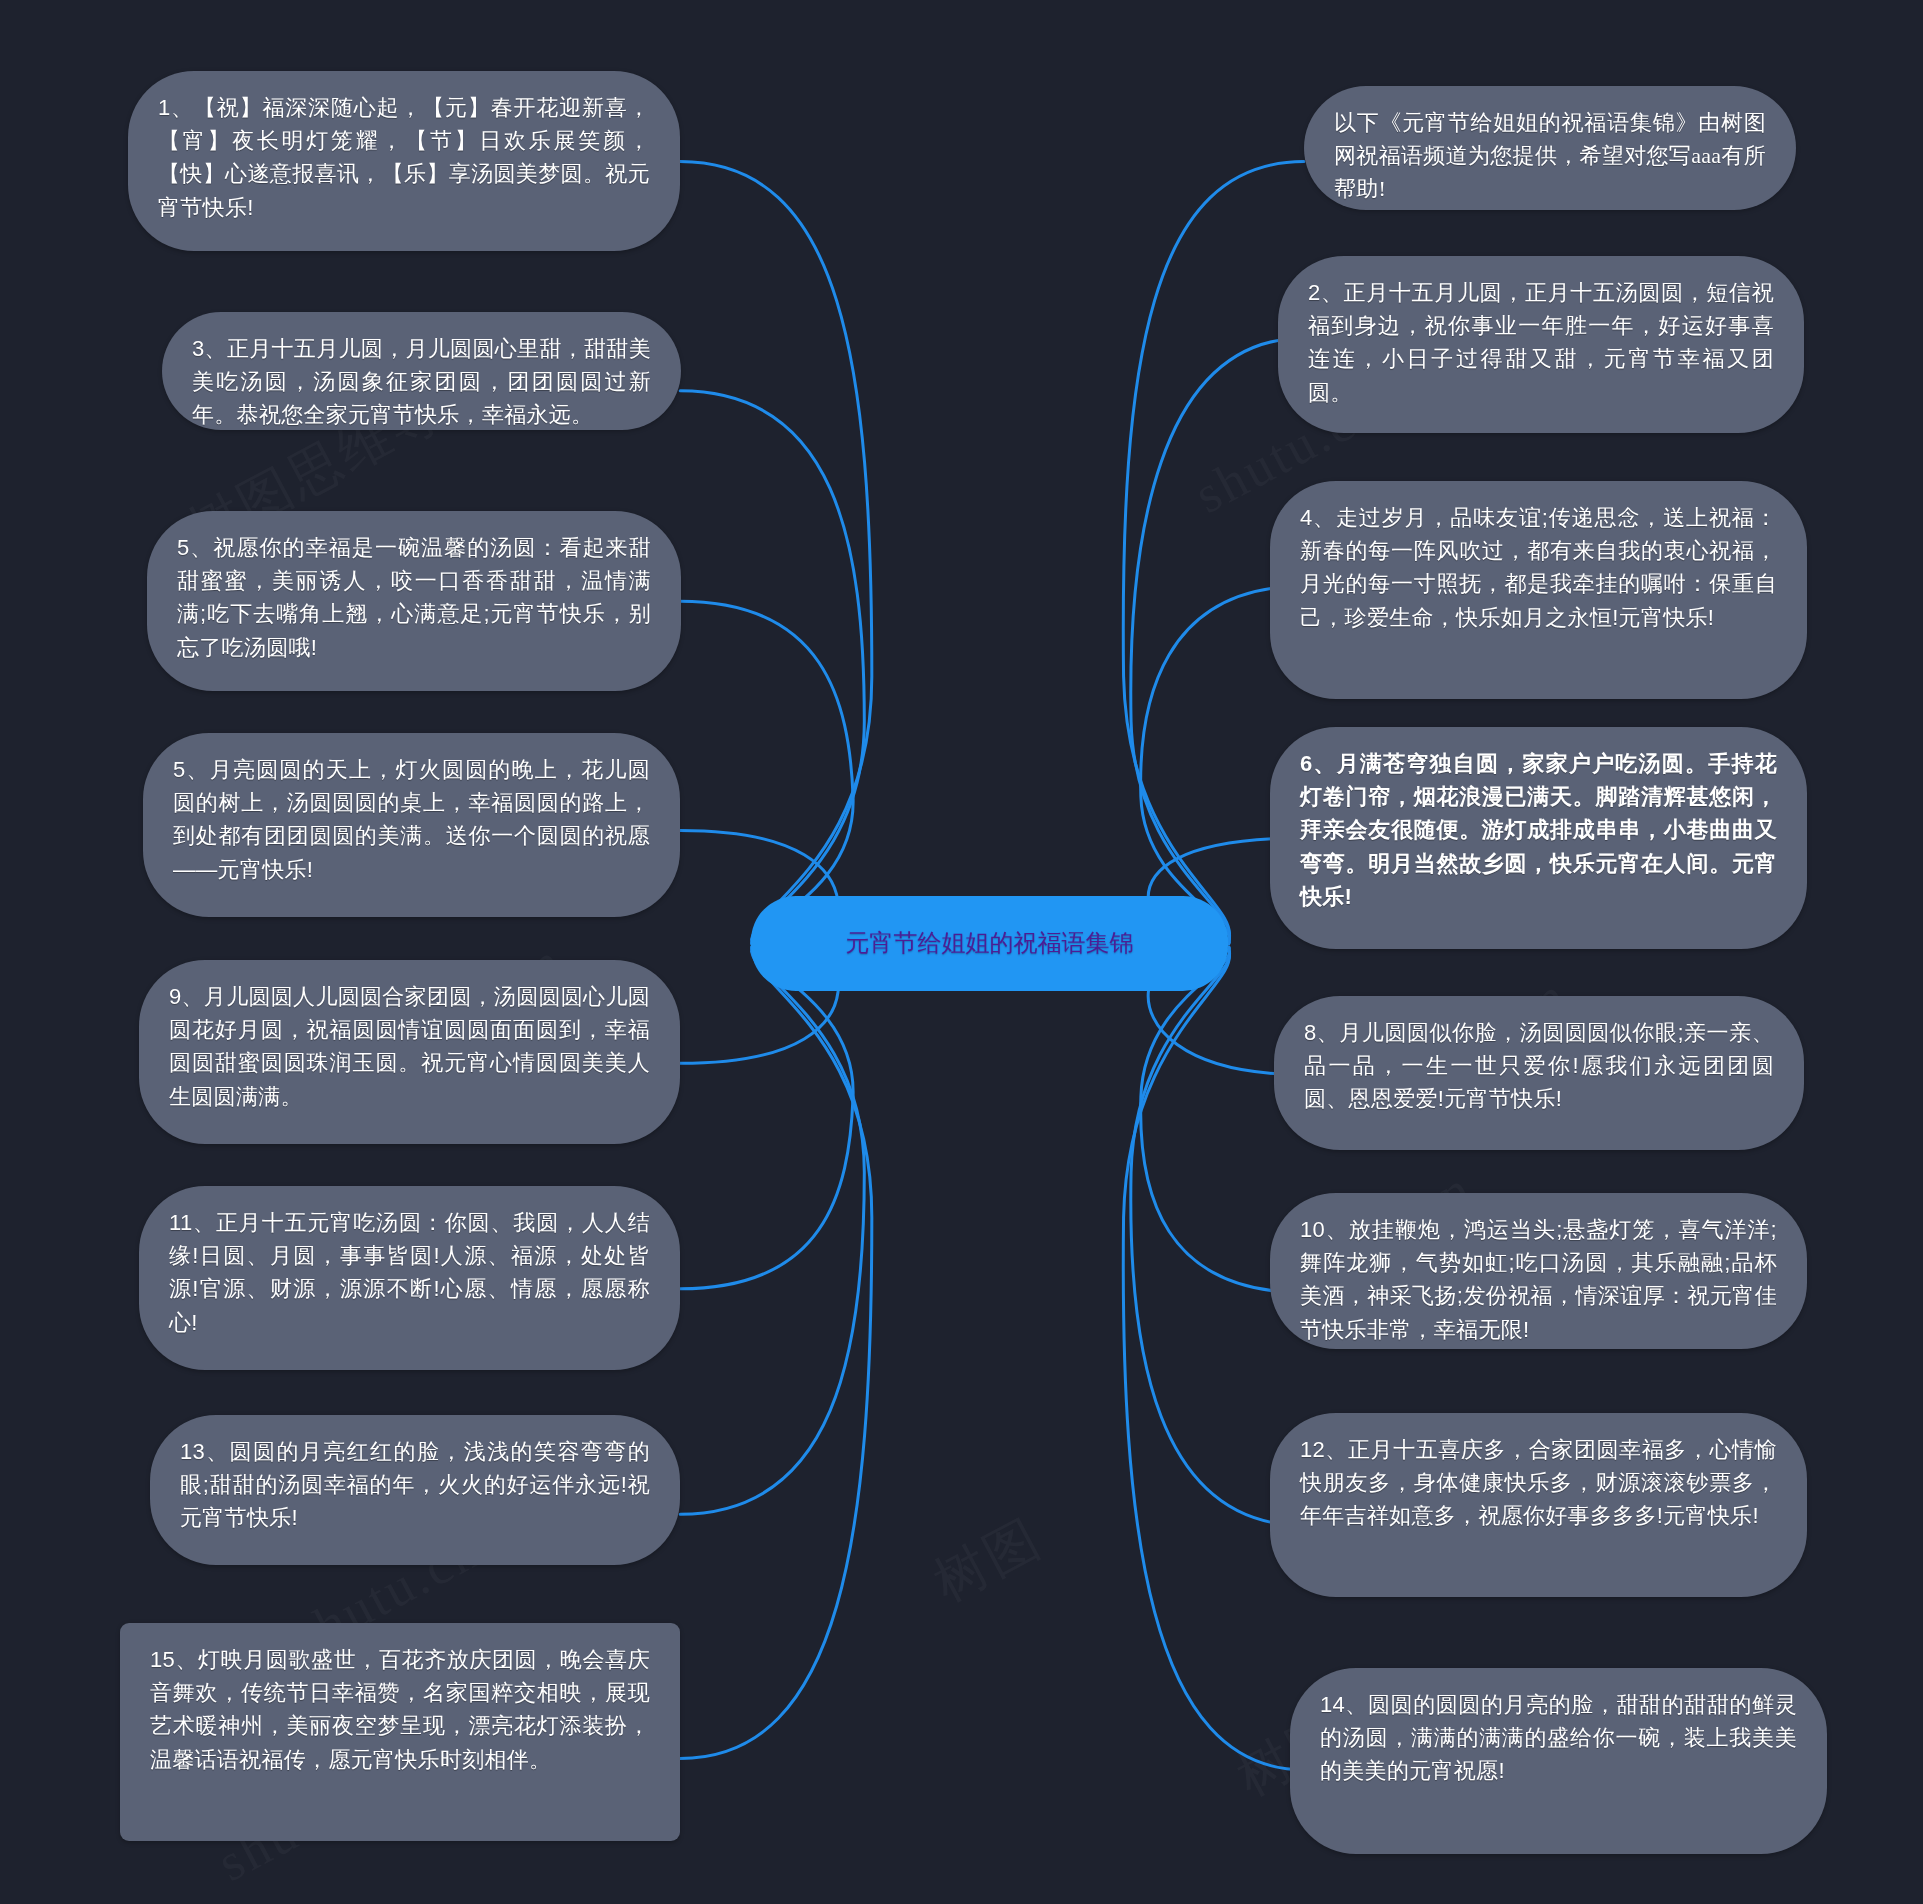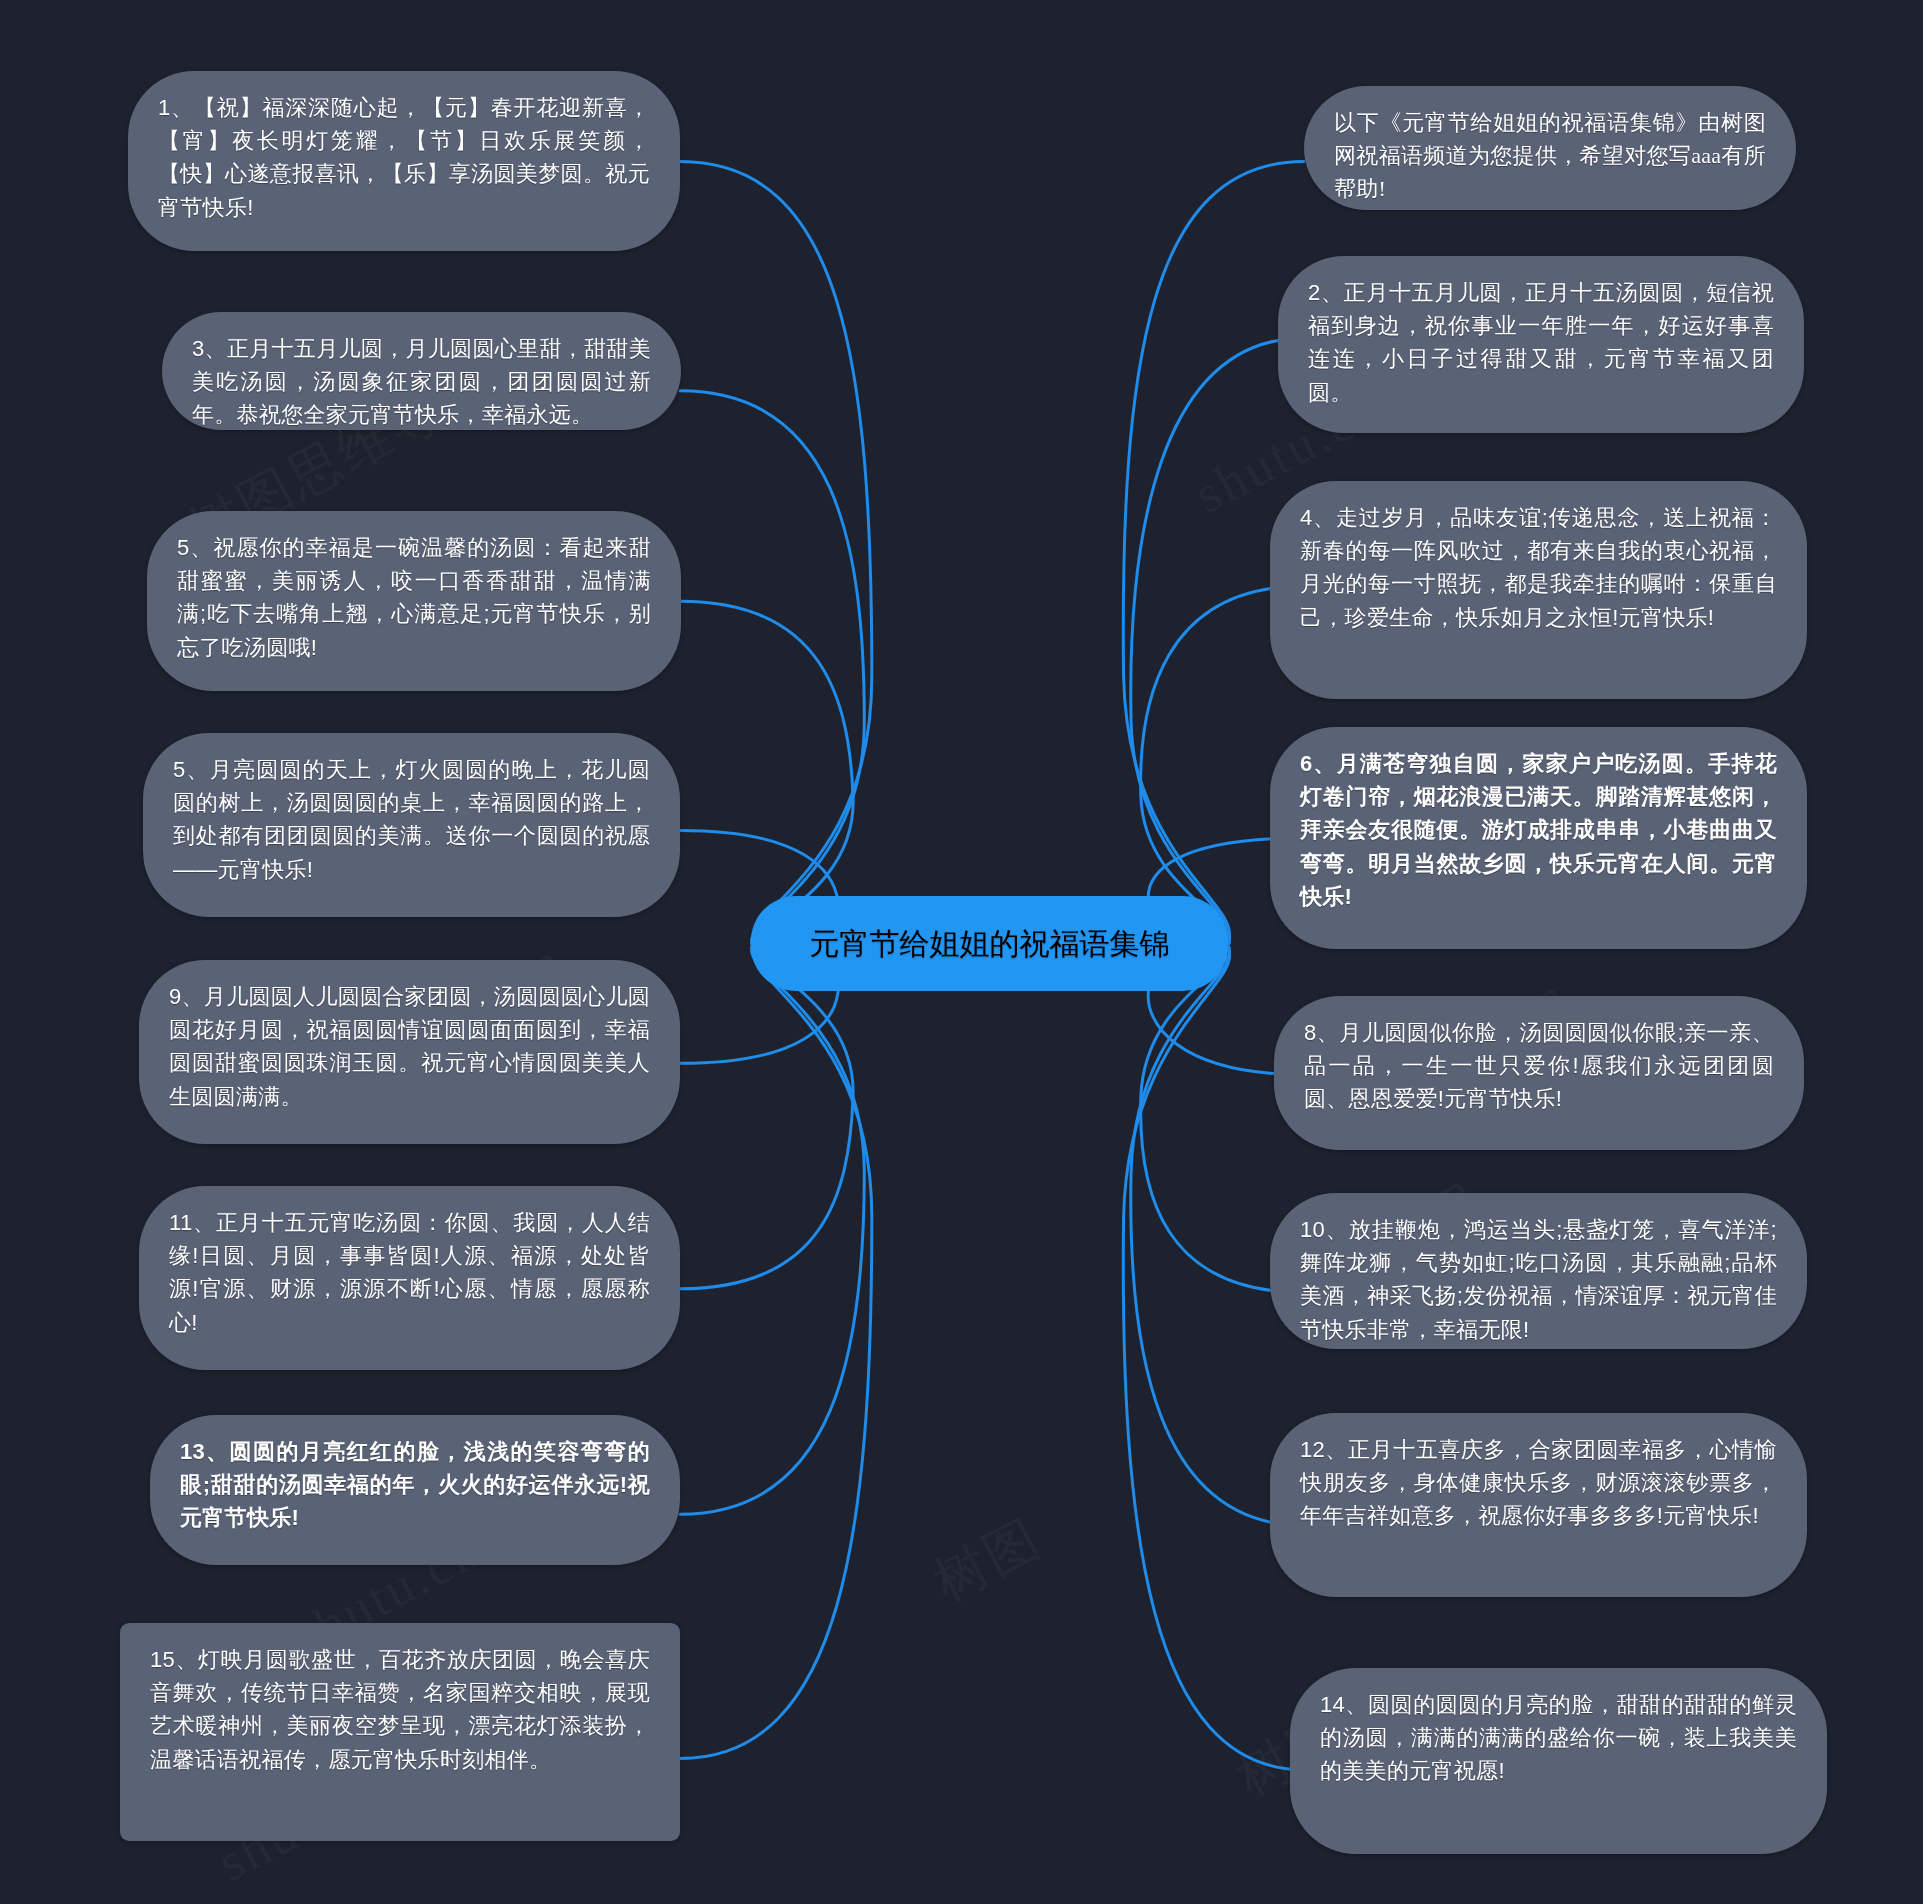--- a/index.html
+++ b/index.html
@@ -40,23 +40,23 @@
     letter-spacing:0.3px;
     text-shadow:0 0.8px 0.8px rgba(0,0,0,.35);
     box-shadow:0 1.5px 4.5px rgba(0,0,0,.25);
   }
   .node.left{text-indent:0;}
   .node-inner{display:block;}
 
   .center-node{
     position:absolute;
     background:#2196f3;
-    color:#000000;
+    color:#4c1d95;
     border-radius:45px;
-    font-size:30px;
+    font-size:24px;
     line-height:1.45;
     text-align:left;
     display:flex;
     align-items:center;
     justify-content:center;
     padding:13.5px 25.6px;
     box-sizing:border-box;
     text-shadow:0 0.8px 1.5px rgba(0,0,0,.25);
   }
 </style>
@@ -113,21 +113,21 @@
   </div>
   <div class="node left" style="left:143px;top:733px;width:537px;height:184px;">
     <span class="node-inner">5、月亮圆圆的天上，灯火圆圆的晚上，花儿圆圆的树上，汤圆圆圆的桌上，幸福圆圆的路上，到处都有团团圆圆的美满。送你一个圆圆的祝愿——元宵快乐!</span>
   </div>
   <div class="node left" style="left:139px;top:960px;width:541px;height:184px;">
     <span class="node-inner">9、月儿圆圆人儿圆圆合家团圆，汤圆圆圆心儿圆圆花好月圆，祝福圆圆情谊圆圆面面圆到，幸福圆圆甜蜜圆圆珠润玉圆。祝元宵心情圆圆美美人生圆圆满满。</span>
   </div>
   <div class="node left" style="left:139px;top:1186px;width:541px;height:184px;">
     <span class="node-inner">11、正月十五元宵吃汤圆：你圆、我圆，人人结缘!日圆、月圆，事事皆圆!人源、福源，处处皆源!官源、财源，源源不断!心愿、情愿，愿愿称心!</span>
   </div>
-  <div class="node left" style="left:150px;top:1415px;width:530px;height:150px;font-weight:bold;">
+  <div class="node left" style="left:150px;top:1415px;width:530px;height:150px;">
     <span class="node-inner">13、圆圆的月亮红红的脸，浅浅的笑容弯弯的眼;甜甜的汤圆幸福的年，火火的好运伴永远!祝元宵节快乐!</span>
   </div>
   <div class="node left" style="left:120px;top:1623px;width:560px;height:218px;border-radius:9px;">
     <span class="node-inner">15、灯映月圆歌盛世，百花齐放庆团圆，晚会喜庆音舞欢，传统节日幸福赞，名家国粹交相映，展现艺术暖神州，美丽夜空梦呈现，漂亮花灯添装扮，温馨话语祝福传，愿元宵快乐时刻相伴。</span>
   </div>
 
   <div class="node" style="left:1304px;top:86px;width:492px;height:124px;font-family:Liberation Serif, serif;">
     <span class="node-inner">以下《元宵节给姐姐的祝福语集锦》由树图网祝福语频道为您提供，希望对您写aaa有所帮助!</span>
   </div>
   <div class="node" style="left:1278px;top:256px;width:526px;height:177px;">

